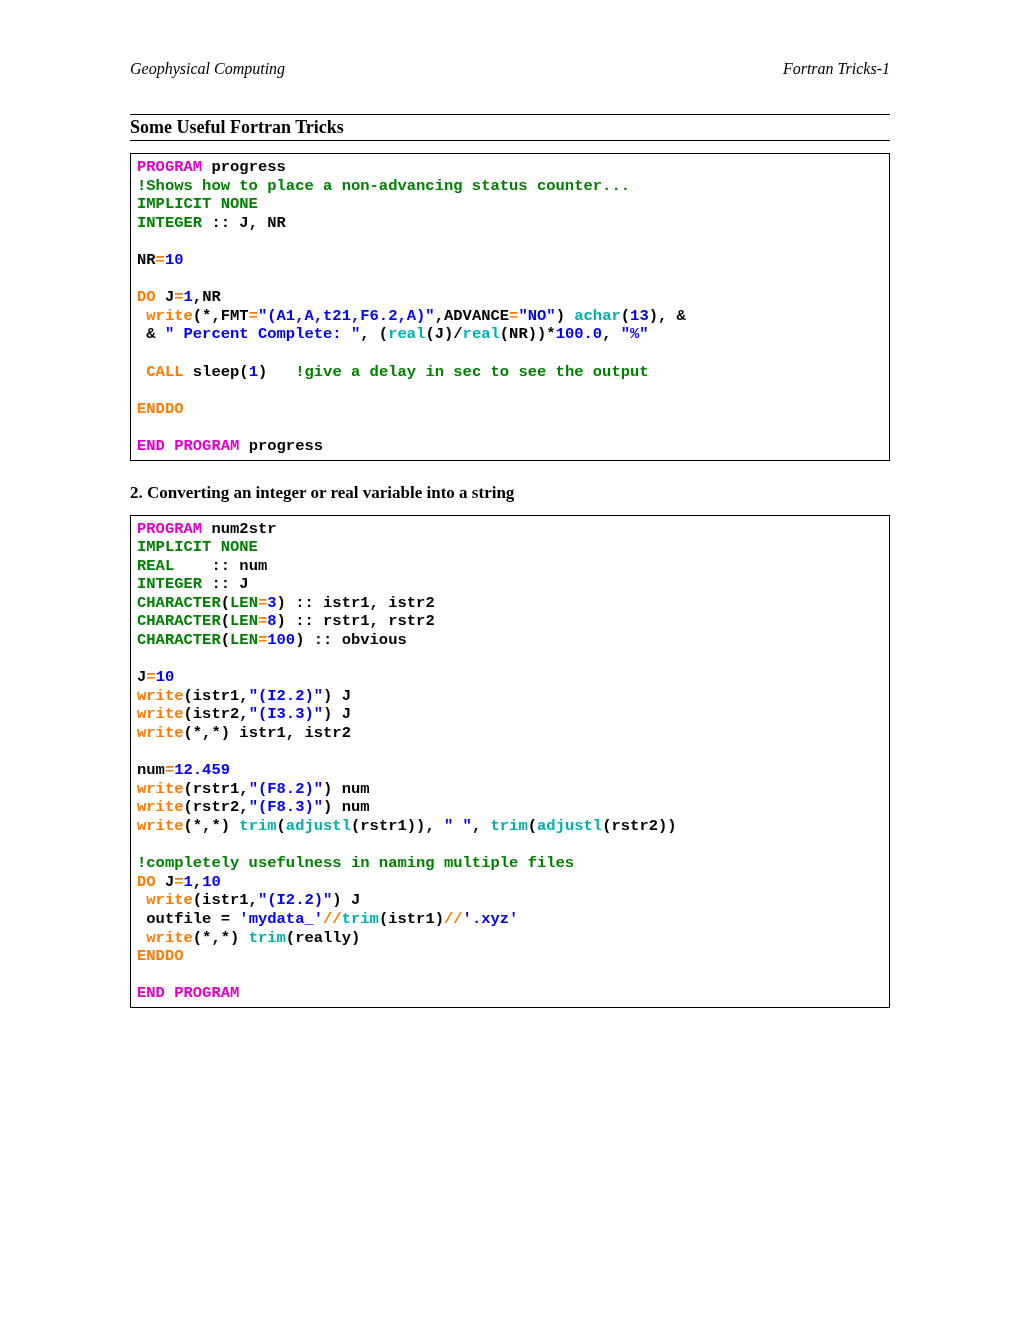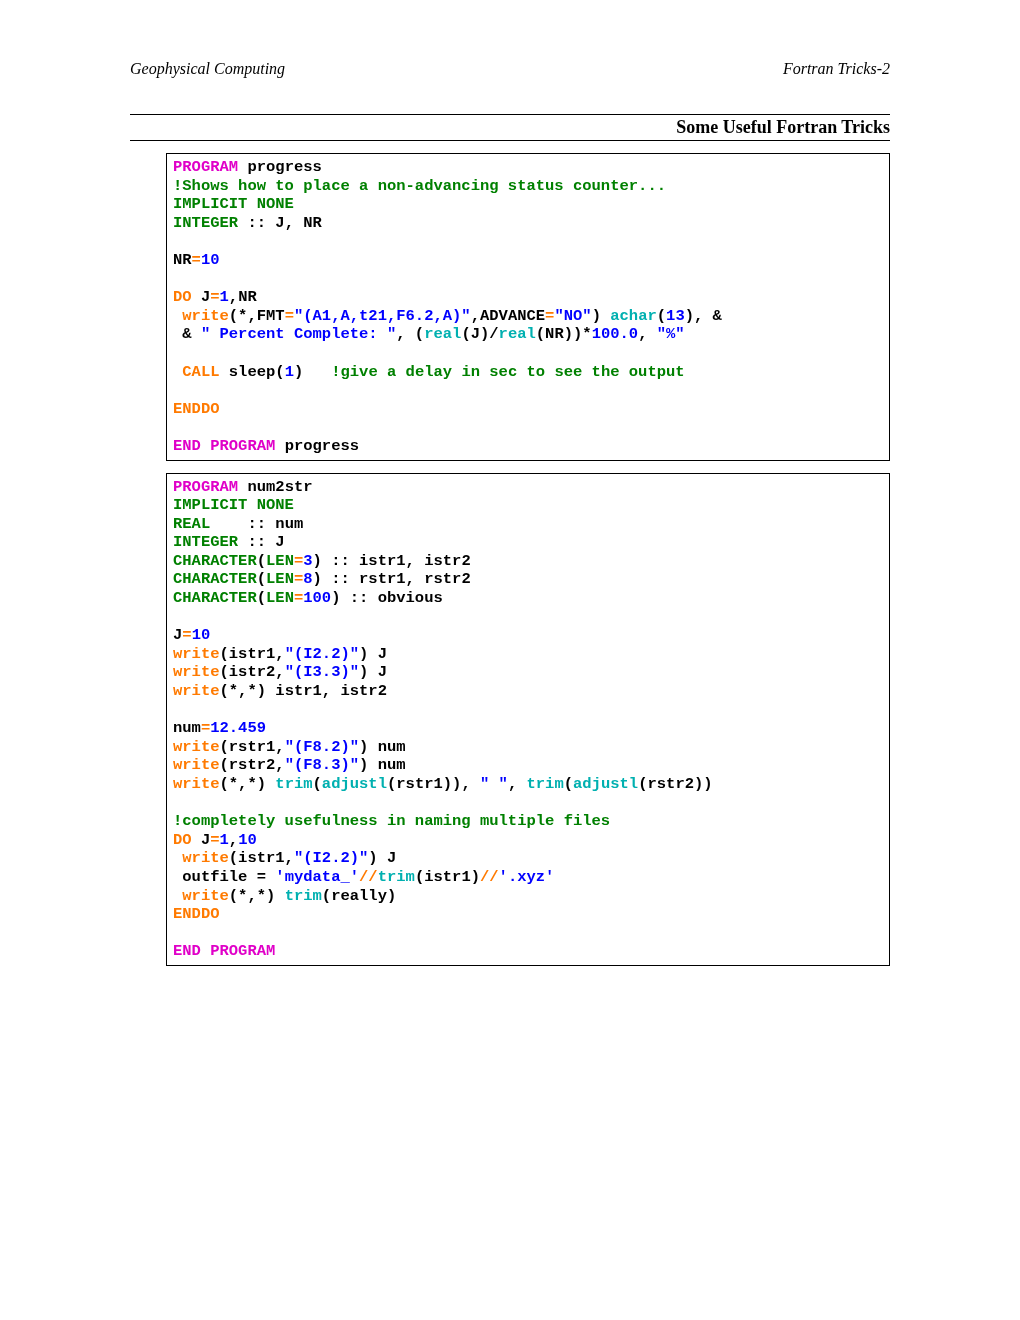--- a/index.html
+++ b/index.html
@@ -21,21 +21,21 @@
   font-style: italic;
   font-size: 16px;
 }
 .title-wrap {
   margin-top: 36px;
   border-top: 1px solid #000;
   border-bottom: 1px solid #000;
   padding: 2px 0;
 }
 .title {
-  text-align: right;
+  text-align: left;
   font-weight: bold;
   font-size: 18px;
 }
 .intro {
   margin-top: 28px;
   font-size: 16.5px;
   line-height: 1.35;
 }
 .intro .em { font-style: italic; }
 .sec-head {
@@ -45,36 +45,35 @@
 }
 .codebox {
   margin-top: 12px;
   border: 1px solid #000;
   padding: 4px 6px;
   font-family: "Courier New", Courier, monospace;
   font-weight: bold;
   font-size: 15.5px;
   line-height: 1.2;
   white-space: pre;
-  margin-left: 36px;
 }
 .mag { color: #e000c8; }
 .grn { color: #008000; }
 .blu { color: #0000ff; }
 .red { color: #ff7a00; }
 .cyn { color: #00b0b0; }
 .blk { color: #000; }
 </style>
 </head>
 <body>
 
 <div class="page">
   <div class="header-row">
     <span>Geophysical Computing</span>
-    <span>Fortran Tricks-2</span>
+    <span>Fortran Tricks-1</span>
   </div>
 
   <div class="title-wrap">
     <div class="title">Some Useful Fortran Tricks</div>
   </div>
 
 
 
   <div class="codebox"><span class="mag">PROGRAM</span><span class="blk"> progress</span>
 <span class="grn">!Shows how to place a non-advancing status counter...</span>
@@ -86,20 +85,21 @@
 <span class="red">DO</span><span class="blk"> J</span><span class="red">=</span><span class="blu">1</span><span class="blk">,NR</span>
 <span class="red"> write</span><span class="blk">(*,</span><span class="blk">FMT</span><span class="red">=</span><span class="blu">"(A1,A,t21,F6.2,A)"</span><span class="blk">,</span><span class="blk">ADVANCE</span><span class="red">=</span><span class="blu">"NO"</span><span class="blk">)</span><span class="cyn"> achar</span><span class="blk">(</span><span class="blu">13</span><span class="blk">), &amp;</span>
 <span class="blk"> &amp; </span><span class="blu">" Percent Complete: "</span><span class="blk">, (</span><span class="cyn">real</span><span class="blk">(J)/</span><span class="cyn">real</span><span class="blk">(NR))*</span><span class="blu">100.0</span><span class="blk">, </span><span class="blu">"%"</span>
 <span></span>
 <span class="red"> CALL</span><span class="blk"> sleep(</span><span class="blu">1</span><span class="blk">)   </span><span class="grn">!give a delay in sec to see the output</span>
 <span></span>
 <span class="red">ENDDO</span>
 <span></span>
 <span class="mag">END PROGRAM</span><span class="blk"> progress</span></div>
 
+  <div class="sec-head">2. Converting an integer or real variable into a string</div>
 
   <div class="codebox"><span class="mag">PROGRAM</span><span class="blk"> num2str</span>
 <span class="grn">IMPLICIT NONE</span>
 <span class="grn">REAL</span><span class="blk">    :: num</span>
 <span class="grn">INTEGER</span><span class="blk"> :: J</span>
 <span class="grn">CHARACTER</span><span class="blk">(</span><span class="grn">LEN</span><span class="red">=</span><span class="blu">3</span><span class="blk">) :: istr1, istr2</span>
 <span class="grn">CHARACTER</span><span class="blk">(</span><span class="grn">LEN</span><span class="red">=</span><span class="blu">8</span><span class="blk">) :: rstr1, rstr2</span>
 <span class="grn">CHARACTER</span><span class="blk">(</span><span class="grn">LEN</span><span class="red">=</span><span class="blu">100</span><span class="blk">) :: obvious</span>
 <span></span>
 <span class="blk">J</span><span class="red">=</span><span class="blu">10</span>

